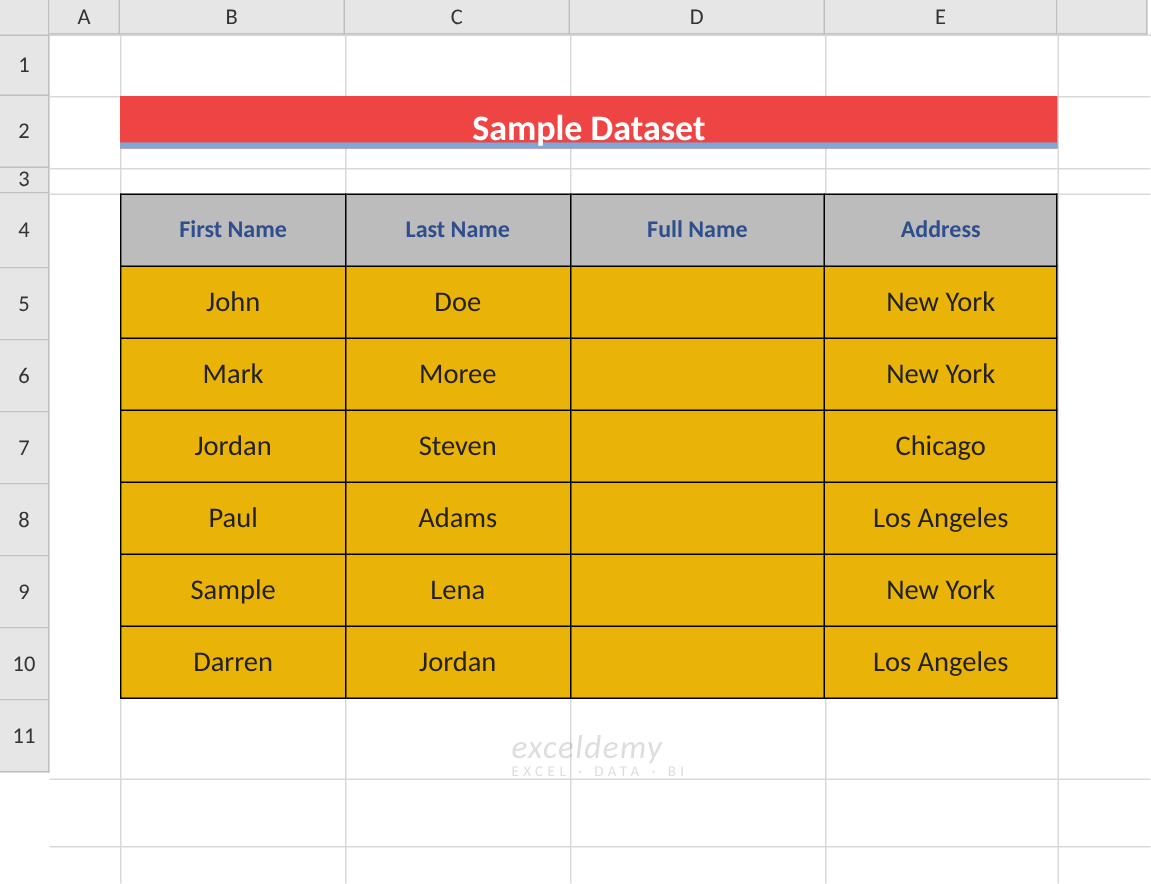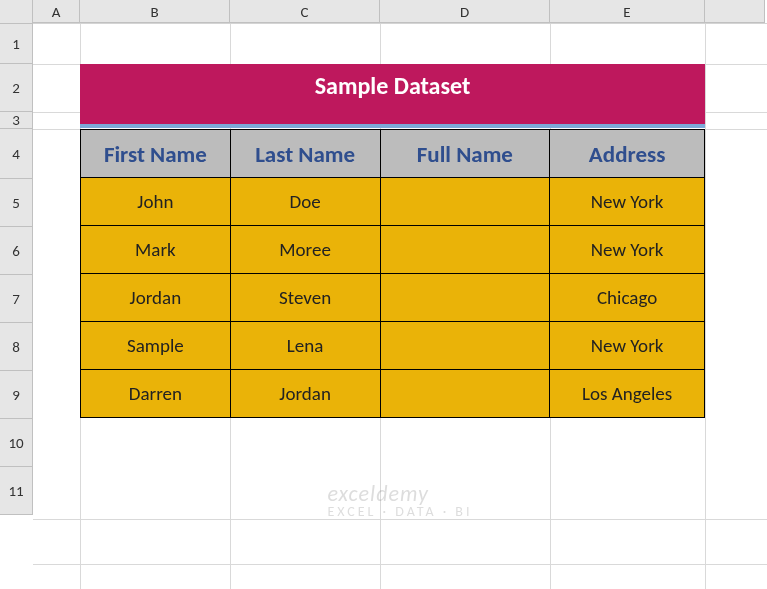--- a/index.html
+++ b/index.html
@@ -80,22 +80,22 @@
     position: absolute;
     left: 47px; 
     top: 0;
     width: 625px;
   }
   .title-cell {
     position: absolute;
     left: 0;
     top: 40px;
     width: 625px;
-    height: 64px;
-    background: #be185d;
+    height: 35px;
+    background: #ef4444;
     color: #fff;
     font-weight: bold;
     font-size: 24px;
     text-align: center;
     line-height: 44px;
     border-bottom: 4px solid #7ca9d8;
   }
   .tbl {
     position: absolute;
     left: 0;
@@ -107,42 +107,42 @@
     border: 1px solid #000;
     height: 48px;
     text-align: center;
     font-size: 19px;
     padding: 0 4px;
   }
   .tbl th {
     background: #bcbcbc;
     color: #2f4e8e;
     font-weight: bold;
-    font-size: 23px;
+    font-size: 16px;
   }
   .tbl td {
     background: #eab308;
     color: #222;
   }
   .watermark {
     position: absolute;
     left: 50%;
     bottom: 70px;
     transform: translateX(-50%);
     font-size: 22px;
     color: rgba(120,120,120,0.25);
     font-style: italic;
     letter-spacing: 1px;
     pointer-events: none;
     text-align:left;
     line-height:1;
   }
   .watermark small{
     display:block;
-    font-size:14px;
+    font-size:10px;
     letter-spacing:3px;
     font-style:normal;
   }
 </style>
 </head>
 <body>
 
 <div class="sheet">
 
   <div class="col-headers">
@@ -208,20 +208,26 @@
             <td></td>
             <td>New York</td>
           </tr>
           <tr>
             <td>Jordan</td>
             <td>Steven</td>
             <td></td>
             <td>Chicago</td>
           </tr>
           <tr>
+            <td>Paul</td>
+            <td>Adams</td>
+            <td></td>
+            <td>Los Angeles</td>
+          </tr>
+          <tr>
             <td>Sample</td>
             <td>Lena</td>
             <td></td>
             <td>New York</td>
           </tr>
           <tr>
             <td>Darren</td>
             <td>Jordan</td>
             <td></td>
             <td>Los Angeles</td>

